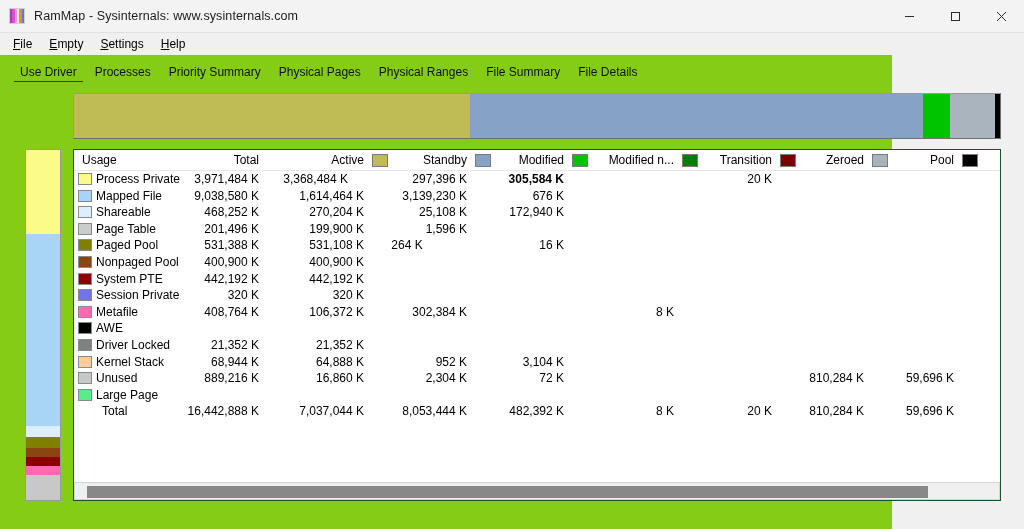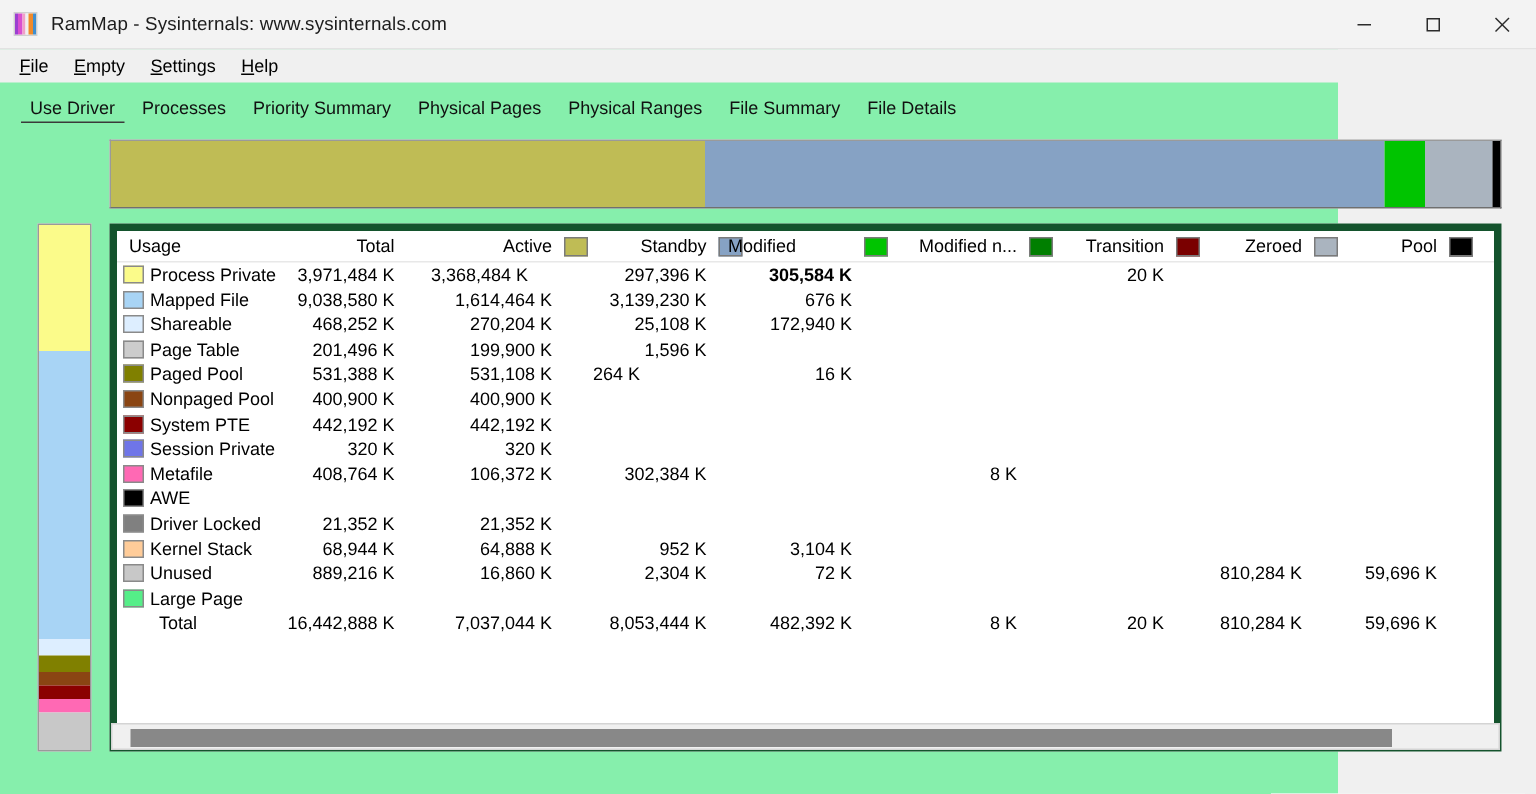--- a/index.html
+++ b/index.html
@@ -7,21 +7,21 @@
     margin: 0; padding: 0;
     width: 1024px; height: 529px;
     overflow: hidden;
     background: #f0f0f0;
     font-family: "Liberation Sans", sans-serif;
   }
 
   #app {
     position: relative;
     width: 892px; height: 529px;
-    background: #86efac;
+    background: #84cc16;
   }
 
   
   #titlebar {
     position: absolute; left: 0; top: 0;
     width: 1024px; height: 33px;
     background: #f3f3f3;
     border-bottom: 1px solid #e2e2e2;
     display: flex; align-items: center;
   }
@@ -106,21 +106,21 @@
     display: flex; flex-direction: column;
     overflow: hidden;
   }
   #vstrip .vseg { width: 100%; }
 
   
   #panel {
     position: absolute; left: 73px; top: 149px;
     width: 928px; height: 352px;
     background: #ffffff;
-    border: 5px solid #14532d;
+    border: 1px solid #14532d;
     overflow: hidden;
   }
 
   #grid {
     position: absolute; left: 0; top: 0;
     width: 926px;
     font-size: 12px; color: #000;
   }
 
   .hrow {
@@ -246,21 +246,21 @@
 
   <div id="panel">
     <div id="grid">
         <div class="hrow">
           <div class="hcell" style="left: 8px;">Usage</div>
           <div class="hcell r" style="left: 65px; width: 120px;">Total</div>
           <div class="hcell r" style="left: 170px; width: 120px;">Active</div>
           <div class="swatch" style="left: 298px; background: rgb(191, 188, 85);"></div>
           <div class="hcell r" style="left: 273px; width: 120px;">Standby</div>
           <div class="swatch" style="left: 401px; background: rgb(134, 162, 196);"></div>
-          <div class="hcell r" style="left: 370px; width: 120px; text-align: center;">Modified</div>
+          <div class="hcell r" style="left: 370px; width: 120px;">Modified</div>
           <div class="swatch" style="left: 498px; background: rgb(0, 196, 0);"></div>
           <div class="hcell r" style="left: 480px; width: 120px;">Modified n...</div>
           <div class="swatch" style="left: 608px; background: rgb(0, 127, 0);"></div>
           <div class="hcell r" style="left: 578px; width: 120px;">Transition</div>
           <div class="swatch" style="left: 706px; background: rgb(122, 0, 0);"></div>
           <div class="hcell r" style="left: 670px; width: 120px;">Zeroed</div>
           <div class="swatch" style="left: 798px; background: rgb(170, 180, 191);"></div>
           <div class="hcell r" style="left: 760px; width: 120px;">Pool</div>
           <div class="swatch" style="left: 888px; background: rgb(0, 0, 0);"></div>
         </div>

